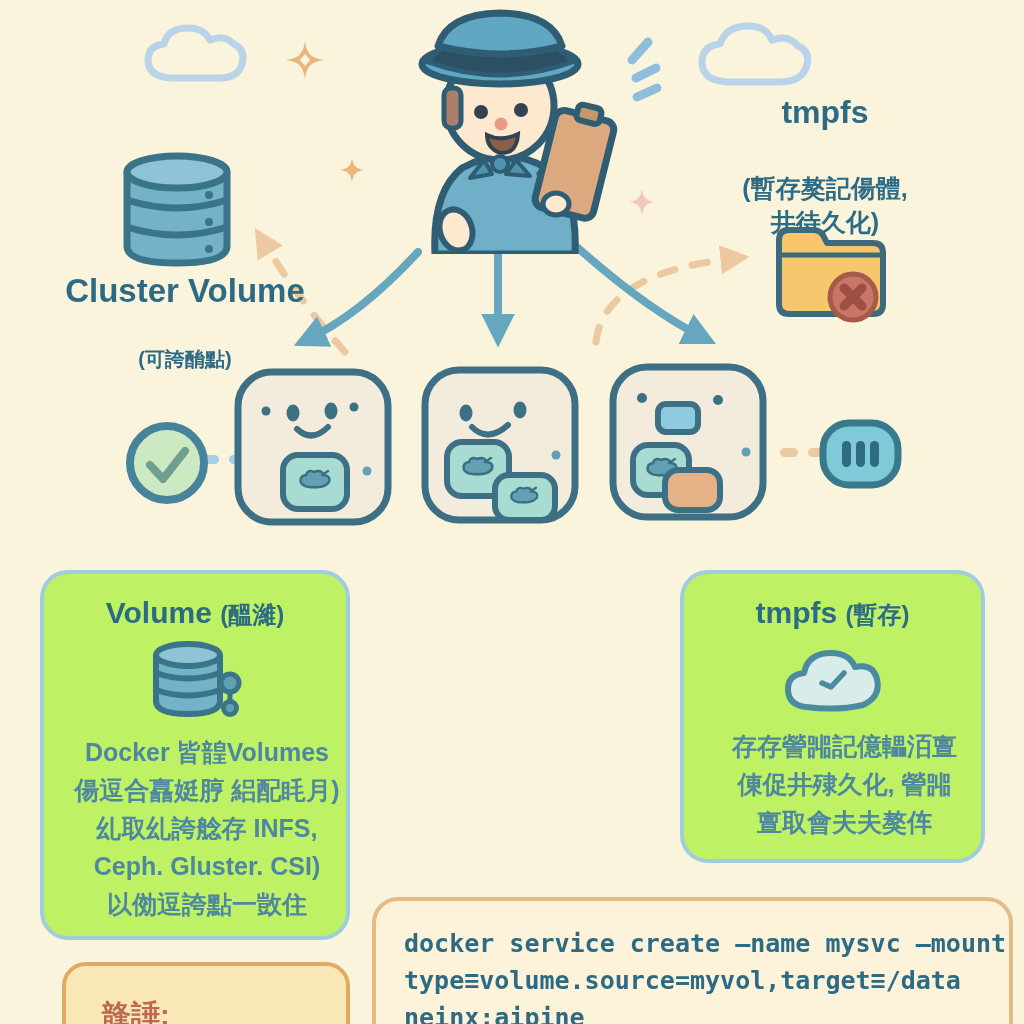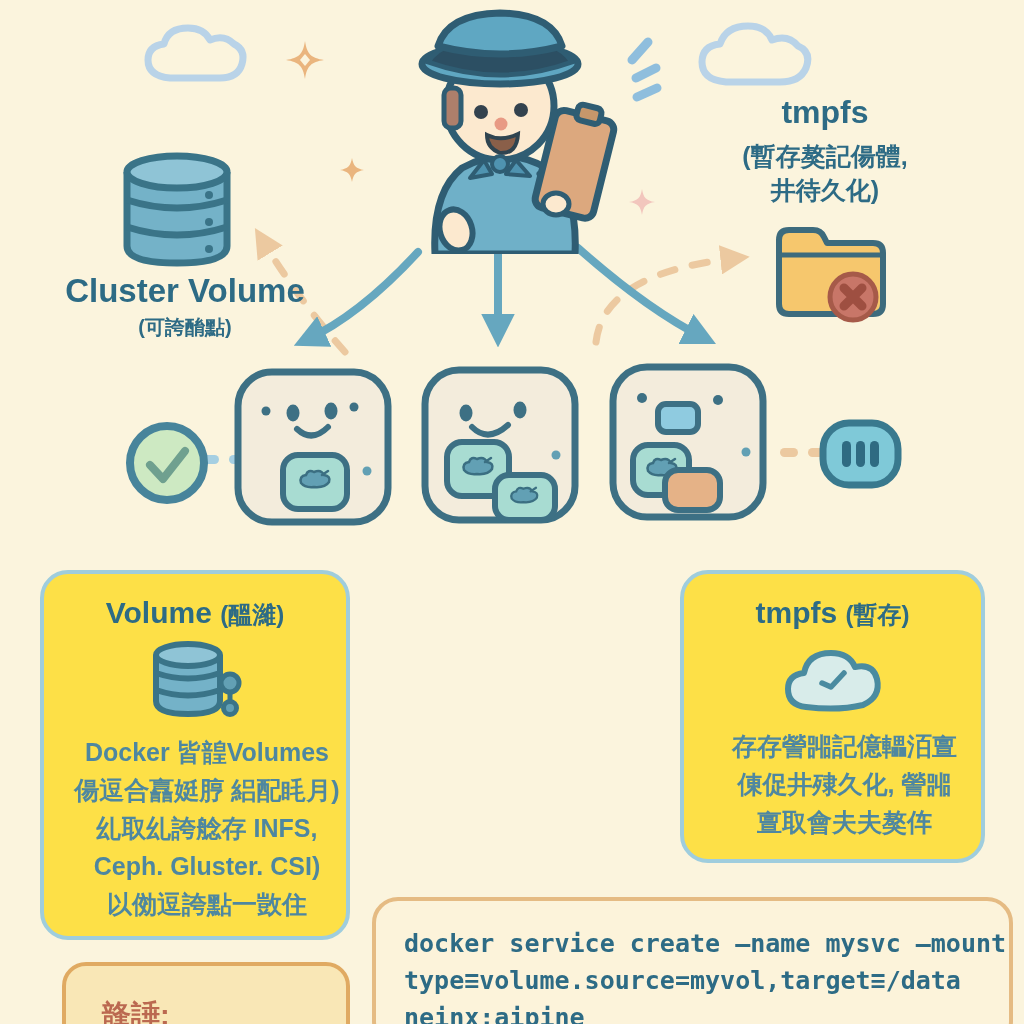--- a/index.html
+++ b/index.html
@@ -4,29 +4,29 @@
 <style>
   html,body{margin:0;padding:0;background:#e8e2cf;}
   .canvas{
     position:relative;width:1024px;height:1024px;overflow:hidden;
     background:#fbf4dd;font-family:"Liberation Sans",sans-serif;
     -webkit-font-smoothing:antialiased;
   }
   .abs{position:absolute;}
   .txt-center{text-align:center;}
   .h-title{color:#2d6b85;font-weight:700;}
-  .h-sub{color:#2d6b85;font-weight:600;}
+  .h-sub{color:#2d6b85;font-weight:600;margin-top:32px;}
   .cluster-title{left:30px;top:272px;width:310px;font-size:33px;}
   .cluster-sub{left:30px;top:314px;width:310px;font-size:20px;}
   .tmpfs-title{left:715px;top:94px;width:220px;font-size:32px;}
   .tmpfs-sub1{left:690px;top:140px;width:270px;font-size:25px;}
   .tmpfs-sub2{left:690px;top:174px;width:270px;font-size:25px;}
   .card{
     position:absolute;border:4px solid #9fcddd;border-radius:28px;
-    background:#fde047;box-sizing:border-box;
+    background:#bef264;box-sizing:border-box;
   }
   .card-title{margin-top:22px;text-align:center;font-size:30px;font-weight:700;color:#2d6b85;}
   .card-title .suffix{font-size:24px;font-weight:700;}
   .card-icon{display:block;margin:8px auto 4px auto;}
   .card-body{text-align:center;font-size:25px;font-weight:600;color:#4e87a0;line-height:38px;margin-left:24px;}
   .code-card{
     position:absolute;left:372px;top:897px;width:641px;height:150px;
     border:4px solid #e5bb83;border-radius:26px;background:#fcf3da;box-sizing:border-box;
     padding:24px 0 0 28px;
   }

